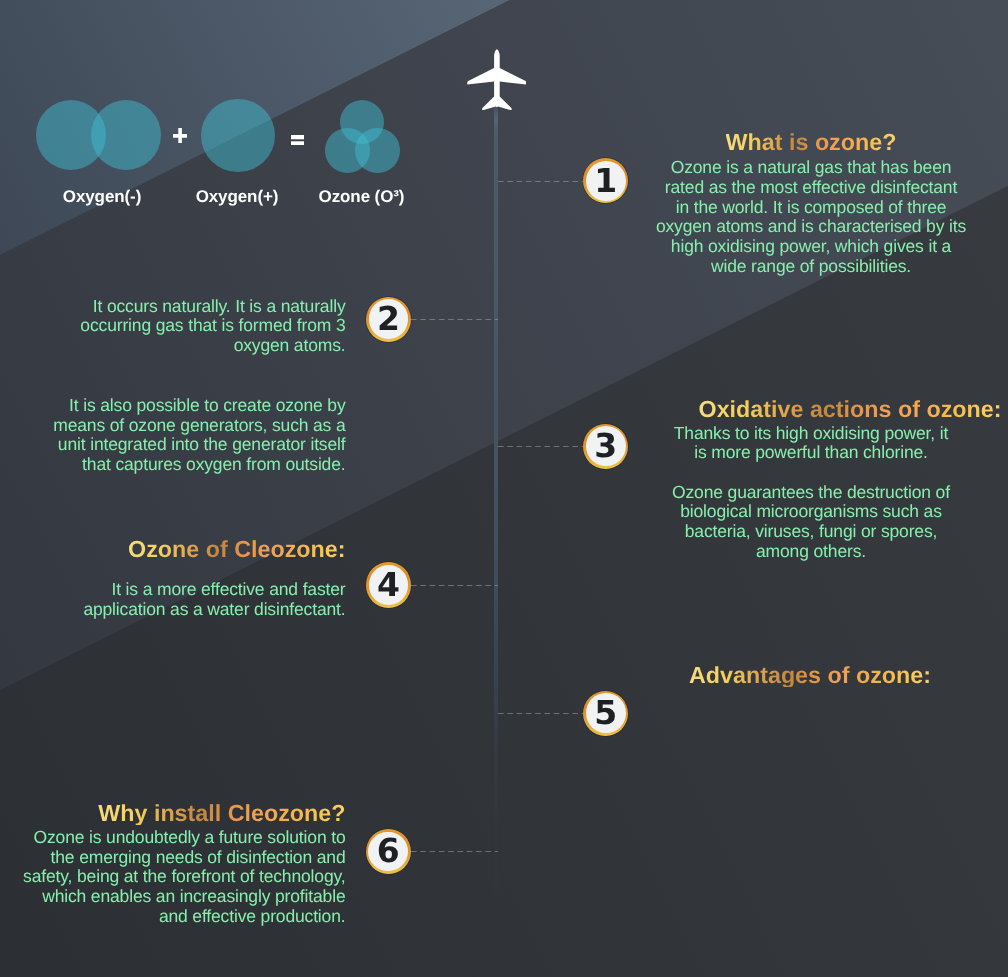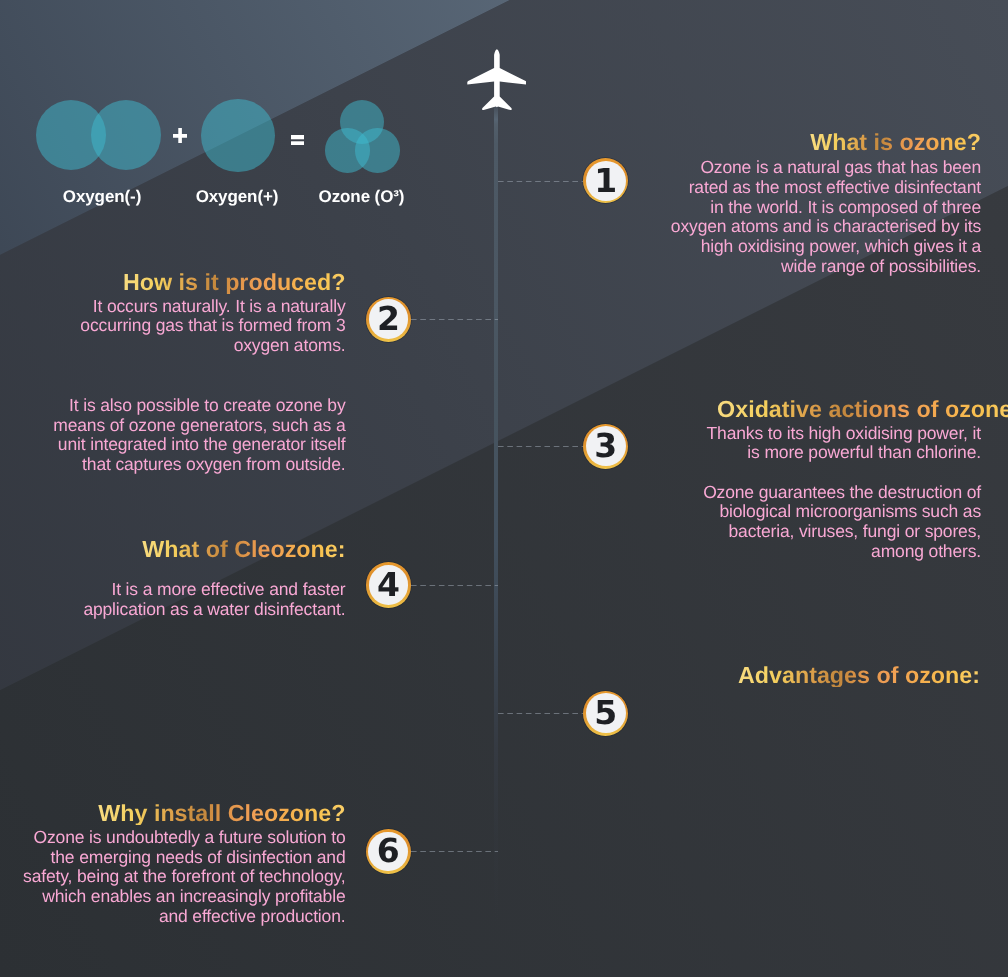--- a/index.html
+++ b/index.html
@@ -44,24 +44,24 @@
   .node .inner span{color:#1e2024;font-size:33px;font-weight:700;line-height:1;
         font-family:"DejaVu Sans",sans-serif;display:block;margin-top:-1px;}
 
   
   .blk{position:absolute;font-family:"Liberation Sans",sans-serif;}
   .blk h2{margin:0;font-size:23.3px;font-weight:700;letter-spacing:0px;
           line-height:23.3px;white-space:nowrap;display:inline-block;
           background-image:linear-gradient(97deg,#f8dc82 0%,#f4cf5d 16%,#d99b48 32%,#c2873d 42%,#e2964a 52%,#ef9e55 62%,#f4ab4e 74%,#f8c350 88%,#fad06a 100%);
           -webkit-background-clip:text;background-clip:text;
           color:transparent;-webkit-text-fill-color:transparent;}
-  .blk p{margin:0;font-size:17.5px;line-height:19.7px;color:#f9a8d4;
+  .blk p{margin:0;font-size:17.5px;line-height:19.7px;color:#86efac;
          letter-spacing:-0.15px;font-weight:400;white-space:nowrap;}
   .blk.right{text-align:right;}
-  .blk.left{text-align:right;}
+  .blk.left{text-align:center;}
 </style>
 </head>
 <body>
 
 <div id="page">
   <div class="band" id="band0"></div>
   <div class="band" id="band1"></div>
   <div class="band" id="band2"></div>
 
   <div id="molecule">
@@ -129,40 +129,37 @@
       </div>
     </div>
   <div class="dash" style="left:410.5px;top:851.3px;width:87.5px;"></div>
 
   <div class="blk left" style="left:641.0px;top:131.4px;width:340px;">
     <h2>What is ozone?</h2>
   </div>
   <div class="blk left" style="left:641.0px;top:158.2px;width:340px;">
     <p>Ozone is a natural gas that has been<br>rated as the most effective disinfectant<br>in the world. It is composed of three<br>oxygen atoms and is characterised by its<br>high oxidising power, which gives it a<br>wide range of possibilities.</p>
   </div>
-  <div class="blk right" style="right:662.5px;top:270.5px;width:340px;">
-    <h2>How is it produced?</h2>
-  </div>
   <div class="blk right" style="right:662.5px;top:296.5px;width:340px;">
     <p>It occurs naturally. It is a naturally<br>occurring gas that is formed from 3<br>oxygen atoms.</p>
   </div>
   <div class="blk right" style="right:662.5px;top:395.9px;width:340px;">
     <p>It is also possible to create ozone by<br>means of ozone generators, such as a<br>unit integrated into the generator itself<br>that captures oxygen from outside.</p>
   </div>
   <div class="blk left" style="left:641.0px;top:397.5px;width:340px;margin-left:39px;">
     <h2>Oxidative actions of ozone:</h2>
   </div>
   <div class="blk left" style="left:641.0px;top:423.6px;width:340px;">
     <p>Thanks to its high oxidising power, it<br>is more powerful than chlorine.</p>
   </div>
   <div class="blk left" style="left:641.0px;top:482.5px;width:340px;">
     <p>Ozone guarantees the destruction of<br>biological microorganisms such as<br>bacteria, viruses, fungi or spores,<br>among others.</p>
   </div>
   <div class="blk right" style="right:662.5px;top:538.1px;width:340px;">
-    <h2>What of Cleozone:</h2>
+    <h2>Ozone of Cleozone:</h2>
   </div>
   <div class="blk right" style="right:662.5px;top:563.3px;width:340px;margin-top:17px;">
     <p>It is a more effective and faster<br>application as a water disinfectant.</p>
   </div>
   <div class="blk left" style="left:640.0px;top:664.2px;width:340px;">
     <h2>Advantages of ozone:</h2>
   </div>
   <div class="blk right" style="right:662.5px;top:801.9px;width:340px;">
     <h2>Why install Cleozone?</h2>
   </div>

